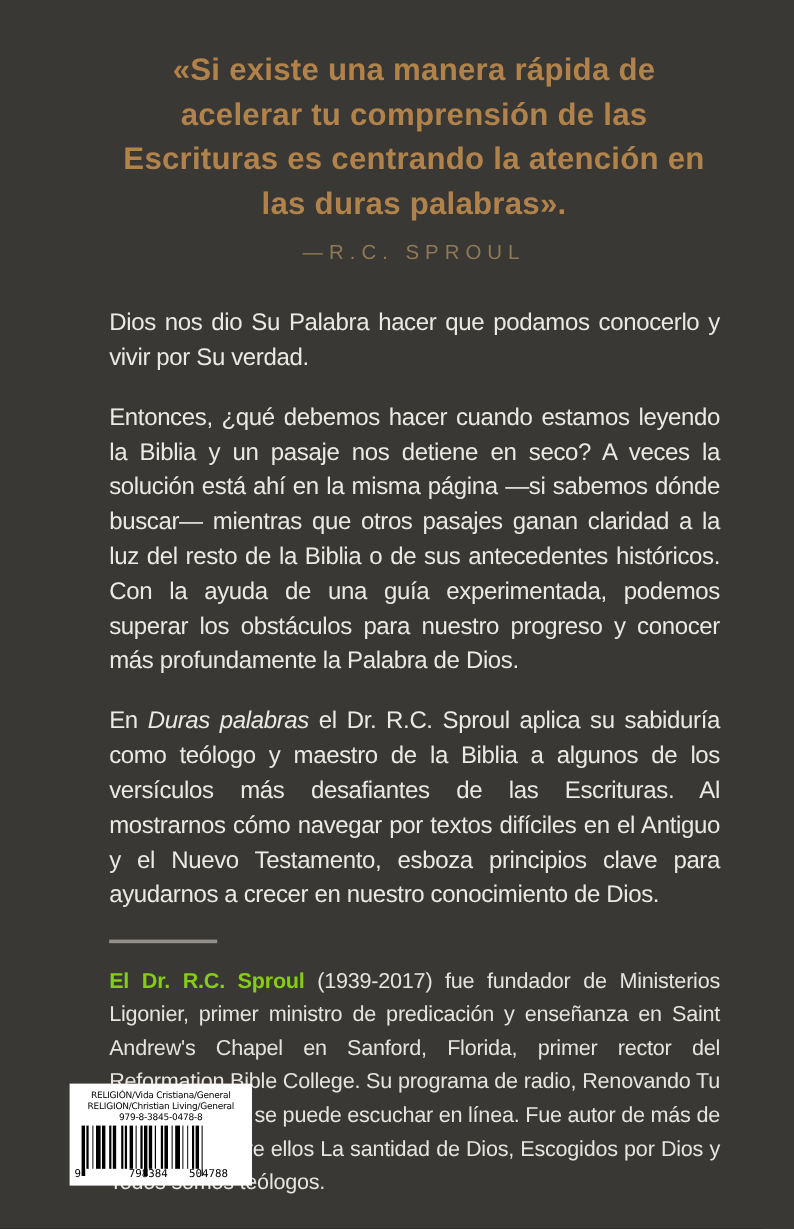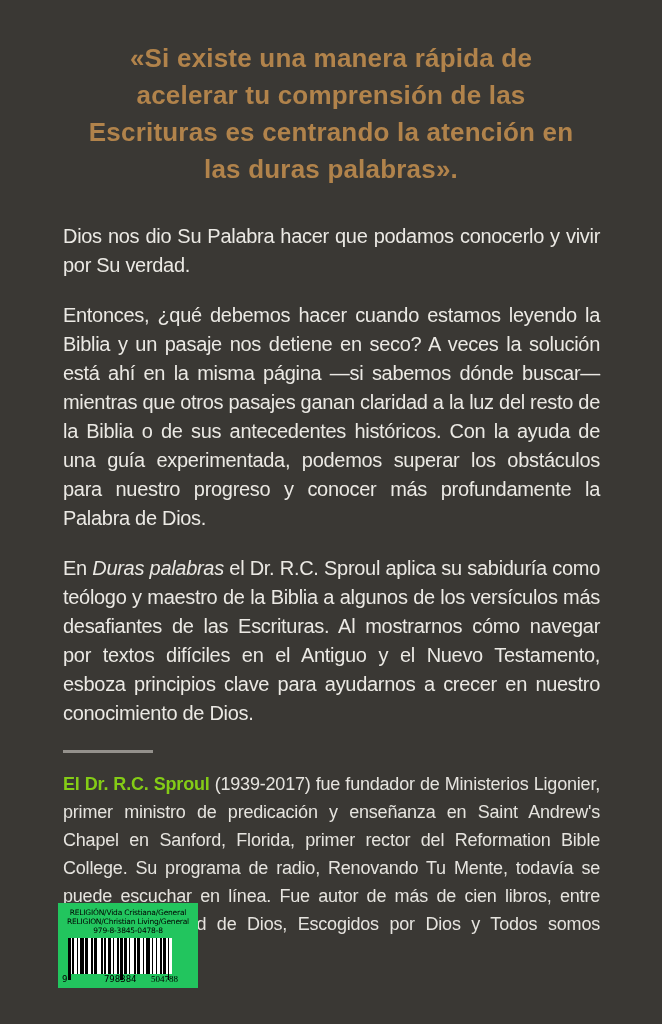--- a/index.html
+++ b/index.html
@@ -3,20 +3,21 @@
 <meta charset="utf-8">
 <style>
   html,body{margin:0;padding:0;background:#222;}
   .cover{
     position:relative;
     width:662px;height:1024px;
     background:#3a3834;
     overflow:hidden;
     font-family:"Liberation Sans",sans-serif;
     box-sizing:border-box;
+    padding-left:28px;
   }
   .quote{
     margin:40px auto 0;
     width:500px;
     text-align:center;
     color:#b1834b;
     font-size:26px;
     font-weight:700;
     line-height:1.42;
     letter-spacing:.2px;
@@ -90,22 +91,22 @@
     letter-spacing:0;
   }
   .logo-site{
     margin-top:6px;
     color:#f3f2ef;
     font-size:12px;
     font-weight:700;
     letter-spacing:1.6px;
   }
   .barcode{
-    width:140px;
-    background:#22c55e;
+    width:152px;
+    background:#ffffff;
     padding:5px 4px 4px;
     box-sizing:border-box;
   }
   .bc-line{
     color:#000;
     font-size:7.5px;
     line-height:9px;
     text-align:center;
     white-space:nowrap;
     font-family:"DejaVu Sans",sans-serif;
@@ -123,28 +124,29 @@
     display:flex;
     justify-content:space-between;
     padding:0 2px 0 0;
     margin-top:1px;
     color:#000;
     font-size:9px;
     line-height:9px;
     font-family:"DejaVu Sans Mono",monospace;
   }
   .bc-digits span:nth-child(2){margin-left:22px;}
-  .bc-digits span:nth-child(3){margin-right:14px;font-family:Liberation Serif, serif;}
+  .bc-digits span:nth-child(3){margin-right:14px;}
 </style>
 </head>
 <body>
 
 <div class="cover">
 
   <div class="quote">«Si existe una manera rápida de acelerar tu comprensión de las Escrituras es centrando la atención en las duras palabras».</div>
+  <div class="attribution">—R.C. SPROUL</div>
 
   <div class="content">
     <p class="body">Dios nos dio Su Palabra hacer que podamos conocerlo y vivir por Su verdad.</p>
     <p class="body">Entonces, ¿qué debemos hacer cuando estamos leyendo la Biblia y un pasaje nos detiene en seco? A veces la solución está ahí en la misma página —si sabemos dónde buscar— mientras que otros pasajes ganan claridad a la luz del resto de la Biblia o de sus antecedentes históricos. Con la ayuda de una guía experimentada, podemos superar los obstáculos para nuestro progreso y conocer más profundamente la Palabra de Dios.</p>
     <p class="body"><span>En </span><em>Duras palabras</em><span> el Dr. R.C. Sproul aplica su sabiduría como teólogo y maestro de la Biblia a algunos de los versículos más desafiantes de las Escrituras. Al mostrarnos cómo navegar por textos difíciles en el Antiguo y el Nuevo Testamento, esboza principios clave para ayudarnos a crecer en nuestro conocimiento de Dios.</span></p>
 
     <div class="divider"></div>
 
     <p class="bio"><span class="bio-name">El Dr. R.C. Sproul</span><span> (1939-2017) fue fundador de Ministerios Ligonier, primer ministro de predicación y enseñanza en Saint Andrew's Chapel en Sanford, Florida, primer rector del Reformation Bible College. Su programa de radio, Renovando Tu Mente, todavía se puede escuchar en línea. Fue autor de más de cien libros, entre ellos La santidad de Dios, Escogidos por Dios y Todos somos teólogos.</span></p>
 

